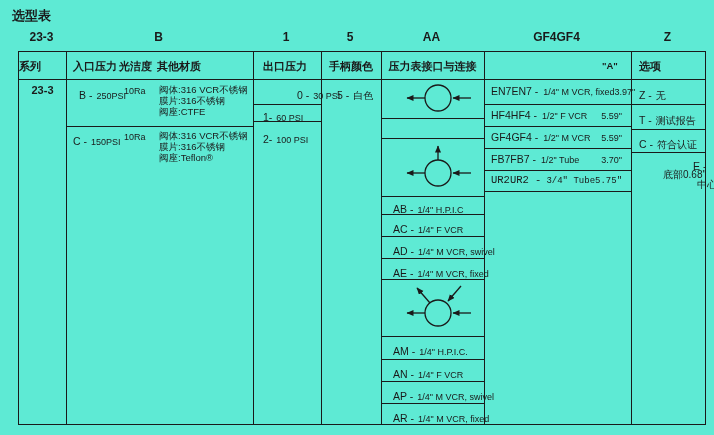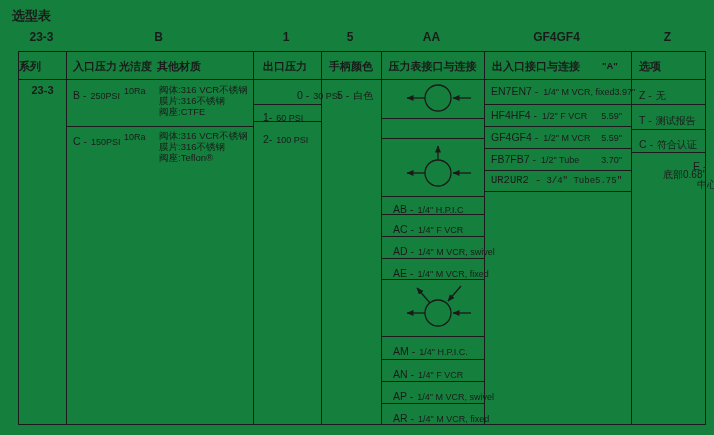--- a/index.html
+++ b/index.html
@@ -1,16 +1,16 @@
 <!DOCTYPE html>
 <html><head>
 <meta charset="utf-8">
 <style>
   html,body{margin:0;padding:0;background:#ffffff;}
-  .canvas{position:relative;width:714px;height:435px;background:#15803d;overflow:hidden;
+  .canvas{position:relative;width:714px;height:435px;background:#5eead4;overflow:hidden;
           font-family:"Liberation Sans","DejaVu Sans",sans-serif;color:#1a1a1a;}
   .abs{position:absolute;}
   .title{font-size:13px;font-weight:bold;}
   .codecell{font-size:12px;font-weight:bold;text-align:center;}
   .table{position:absolute;left:18px;top:51px;width:686px;height:372px;border:1.5px solid #1a1a1a;}
   .vline{position:absolute;top:0;height:372px;width:1px;background:#1a1a1a;}
   .hline{position:absolute;height:1px;background:#1a1a1a;}
   .th{font-size:11px;font-weight:bold;white-space:nowrap;}
   .code{font-size:10.5px;white-space:nowrap;}
   .sm{font-size:9px;white-space:nowrap;}
@@ -87,28 +87,27 @@
     <div class="hline" style="top:77px;left:612px;width:74px;"></div>
     <div class="hline" style="top:100px;left:612px;width:74px;"></div>
 
     <div class="abs th" style="left:0;top:7px;width:47px;">系列</div>
     <div class="abs th" style="left:54px;top:7px;">入口压力</div>
     <div class="abs th" style="left:100px;top:7px;">光洁度</div>
     <div class="abs th" style="left:138px;top:7px;">其他材质</div>
     <div class="abs th" style="left:244px;top:7px;">出口压力</div>
     <div class="abs th" style="left:310px;top:7px;">手柄颜色</div>
     <div class="abs th" style="left:362px;top:7px;width:103px;text-align:center;">压力表接口与连接</div>
-    <div class="abs th" style="left:473px;top:7px;">出入口接口与连接</div>
     <div class="abs th" style="left:583px;top:8px;font-size:9.5px;">"A"</div>
     <div class="abs th" style="left:620px;top:7px;">选项</div>
 
     <div class="abs" style="left:0;top:32px;width:47px;text-align:center;font-size:11px;font-weight:bold;">23-3</div>
 
     <div>
-      <div class="abs pair" style="left:54px;top:33px;">
+      <div class="abs pair" style="left:60px;top:33px;">
         <span class="code">B -</span><span class="sm lbl">250PSI</span>
       </div>
       <div class="abs sm" style="left:105px;top:34px;">10Ra</div>
       <div class="abs mats" style="left:140px;top:32px;">
         <div>阀体:316 VCR不锈钢</div>
         <div>膜片:316不锈钢</div>
         <div>阀座:CTFE</div>
       </div>
     </div>
 

